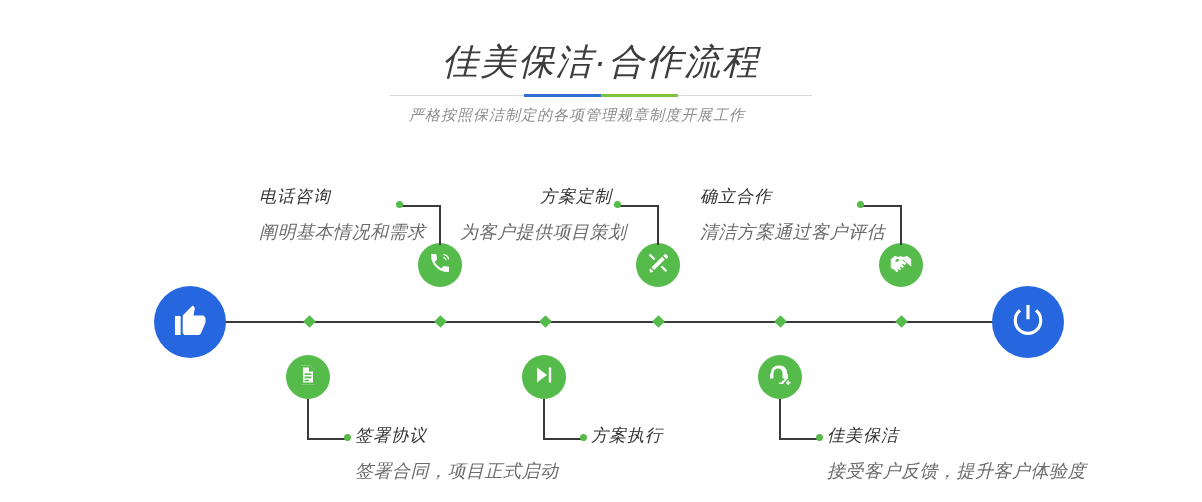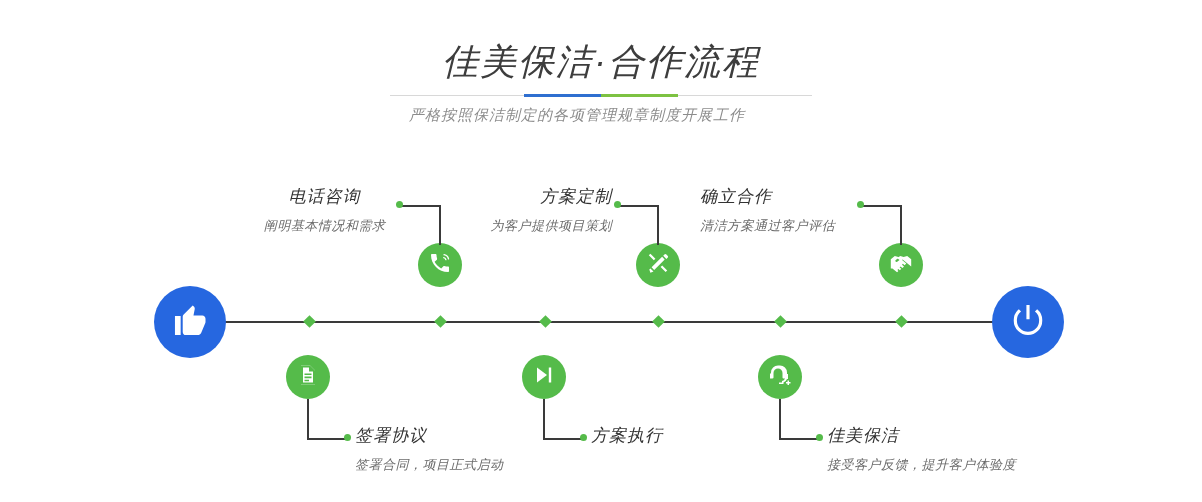--- a/index.html
+++ b/index.html
@@ -141,25 +141,25 @@
     position: absolute;
     white-space: nowrap;
   }
   .label-title {
     font-size: 17px;
     color: #333333;
     letter-spacing: 1px;
     line-height: 22px;
   }
   .label-desc {
-    font-size: 13px;
+    font-size: 18px;
     color: #6b6b6b;
     letter-spacing: 0.5px;
     line-height: 20px;
-    margin-top: 8px;
+    margin-top: 14px;
   }
   .label-group.above { text-align: left; }
   .label-group.below { text-align: left; }
 </style>
 </head>
 <body>
 
 <div id="canvas">
 
   <div class="title">佳美保洁·合作流程</div>
@@ -200,21 +200,21 @@
         <path d="M15.4 3.4a.7.7 0 0 1 .8-.5 6.4 6.4 0 0 1 5 5 .7.7 0 0 1-1.3.3 5 5 0 0 0-3.9-3.9.7.7 0 0 1-.6-.9z"></path>
         <path d="M15.1 6.5a.7.7 0 0 1 .8-.5 3.6 3.6 0 0 1 2.7 2.7.7.7 0 0 1-1.3.3 2.2 2.2 0 0 0-1.7-1.7.7.7 0 0 1-.5-.8z"></path>
       </svg>
     </span>
   </div>
 
   <div class="conn-v" style="left:439px; top:205px; height:40px"></div>
 
   <div class="conn-h" style="left:400px; top:205px; width:40px"></div>
   <div class="dot" style="left:396px; top:201px"></div>
-  <div class="label-group above" style="left:252px; top:186px; text-align:center; width:145px">
+  <div class="label-group above" style="left:259px; top:186px; text-align:left; width:145px">
     <div class="label-title">电话咨询</div>
     <div class="label-desc">阐明基本情况和需求</div>
   </div>
 
   <div class="node-icon" style="left:286px; top:355px">
     <span>
       <svg viewBox="0 0 24 24" aria-hidden="true">
         <path d="M5 2.5h9l5 5v14H5z" fill="#ffffff"></path>
         <path d="M5 2.5h9l5 5v14H5v-19zm2 2v15h10V8.5h-4v-4H7z" fill="#55bb4a"></path>
         <path d="M8.5 10.5h7v1.6h-7zM8.5 13.6h7v1.6h-7zM8.5 16.7h4.5v1.6H8.5z" fill="#55bb4a"></path>

